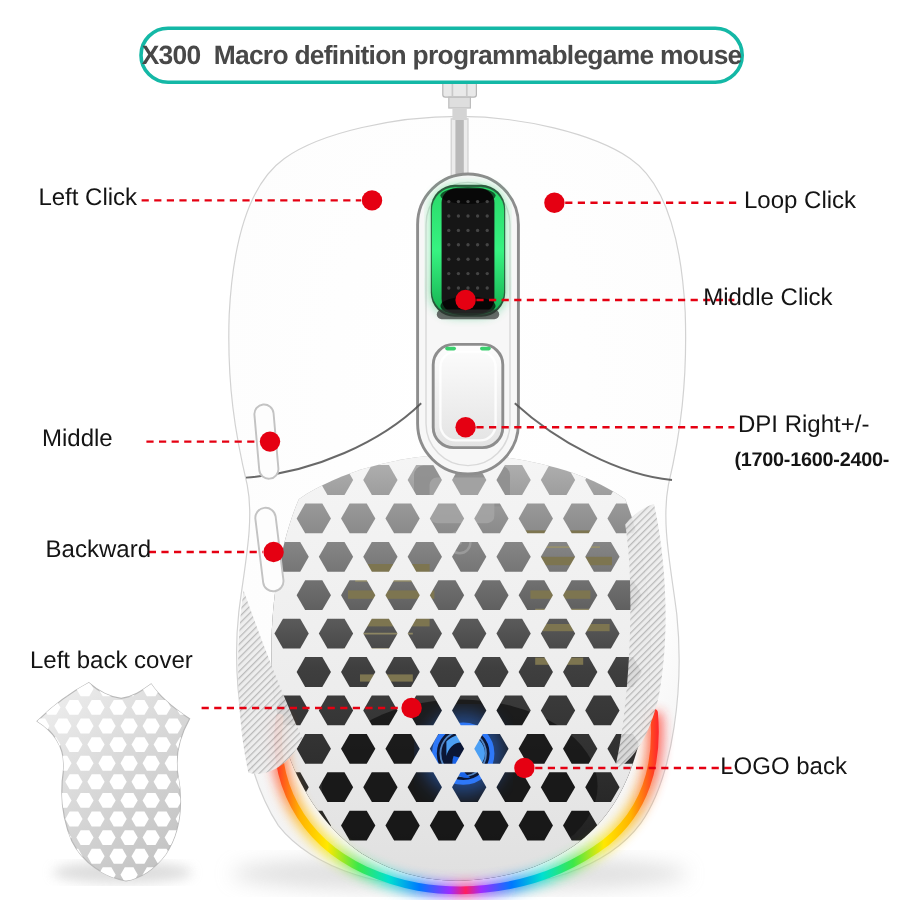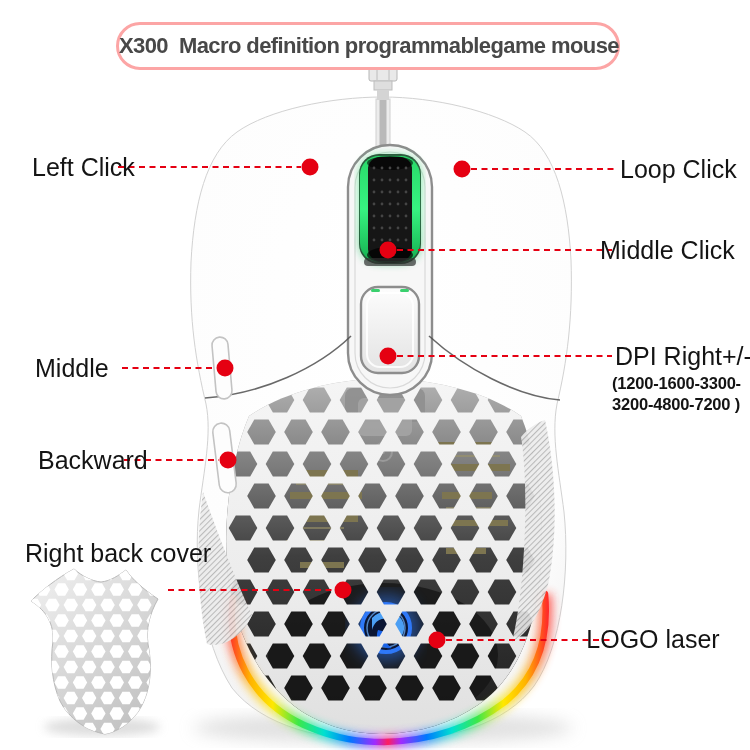--- a/index.html
+++ b/index.html
@@ -1,22 +1,22 @@
 <!DOCTYPE html>
 <html><head>
 <meta charset="utf-8">
 <style>
   html,body{margin:0;padding:0;background:#fff;}
   .stage{position:relative;width:750px;height:750px;background:#fff;overflow:hidden;
          font-family:"Liberation Sans",sans-serif;}
   .scene{position:absolute;left:0;top:0;}
   .banner{position:absolute;left:116px;top:22px;width:498px;height:42px;background:#fff;
-          border:3px solid #fca5a5;border-radius:24px;display:flex;align-items:center;justify-content:flex-start;}
+          border:3px solid #14b8a6;border-radius:24px;display:flex;align-items:center;justify-content:center;}
   .banner span{font-weight:bold;font-size:22px;letter-spacing:-0.6px;color:#484848;white-space:pre;}
-  .label{position:absolute;font-size:25px;color:#141414;white-space:nowrap;line-height:1.1;}
+  .label{position:absolute;font-size:20px;color:#141414;white-space:nowrap;line-height:1.1;}
   .dpi-vals{font-weight:bold;font-size:16.5px;line-height:21px;letter-spacing:-0.2px;}
   .logo-label{width:190px;text-align:center;line-height:25px;}
 </style>
 </head>
 <body>
 
 <div class="stage">
 
 <svg id="scene" class="scene" width="750" height="750" viewBox="0 0 750 750">
   <defs>
@@ -417,26 +417,25 @@
     <circle cx="437" cy="640" r="8.5"></circle>
   </g>
 </svg>
 
 <div class="banner">
   <span>X300  Macro definition programmablegame mouse</span>
 </div>
 
 <div class="label" style="left:32px;top:154px">Left Click</div>
 <div class="label" style="left:620px;top:156px">Loop Click</div>
-<div class="label" style="left:600px;top:237px">Middle Click</div>
+<div class="label" style="left:586px;top:237px">Middle Click</div>
 <div class="label" style="left:615px;top:343px">DPI Right+/-</div>
 <div class="label dpi-vals" style="left:612px;top:373px">
-  <div>(1200-1600-3300-</div>
-  <div>3200-4800-7200 )</div>
+  <div>(1700-1600-2400-</div>
 </div>
 <div class="label" style="left:35px;top:355px">Middle</div>
 <div class="label" style="left:38px;top:447px">Backward</div>
-<div class="label" style="left:25px;top:540px">Right back cover</div>
+<div class="label" style="left:25px;top:540px">Left back cover</div>
 <div class="label logo-label" style="left:558px;top:627px">
-  <div>LOGO laser</div>
+  <div>LOGO back</div>
 </div>
 
 </div>
 
 </body></html>

